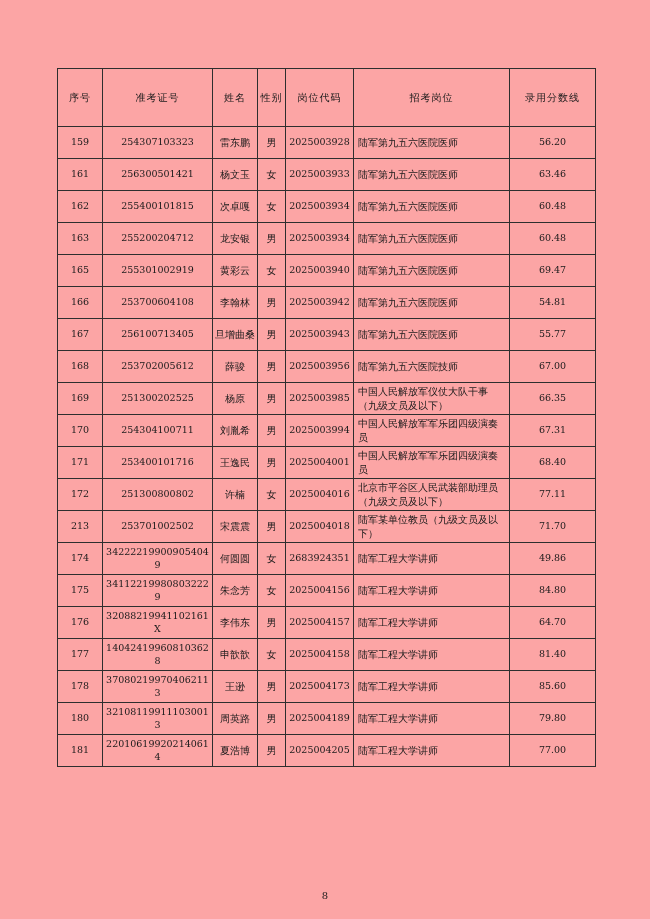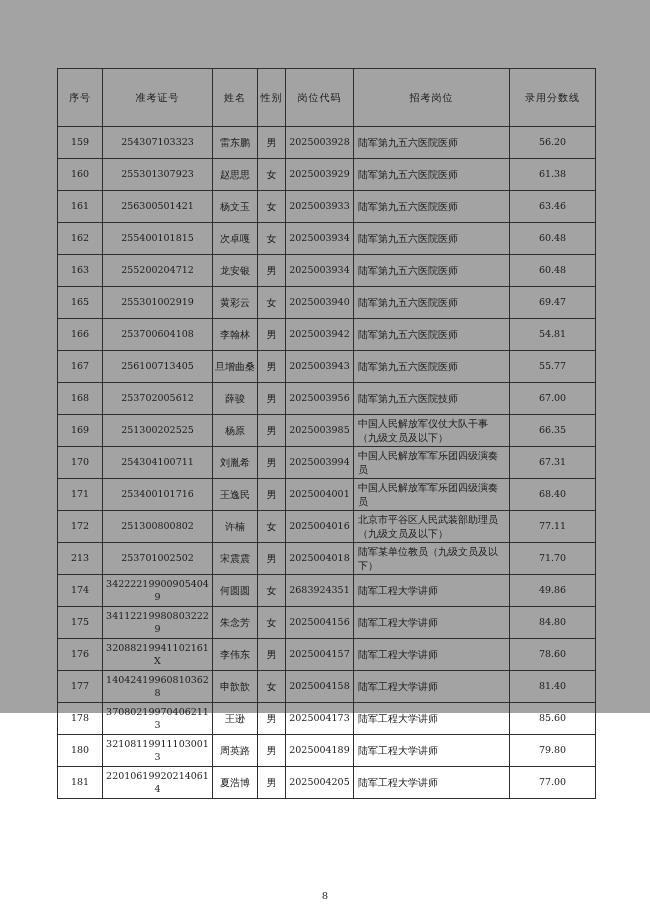--- a/index.html
+++ b/index.html
@@ -10,22 +10,22 @@
   body {
     width: 650px;
     height: 919px;
     position: relative;
     font-family: "DejaVu Serif", "Liberation Serif", serif;
     color: #1a1a1a;
   }
   .sheet {
     position: absolute;
     left: 0; top: 0;
-    width: 650px; height: 713px;
-    background: #a3a3a3;
+    width: 650px; height: 919px;
+    background: #fca5a5;
     text-decoration: underline;
   }
   table.score-table {
     position: absolute;
     left: 57px;
     top: 68px;
     width: 538px;
     border-collapse: collapse;
     table-layout: fixed;
     font-size: 10px;
@@ -102,29 +102,20 @@
         <tr>
           <td class="col-seq">159</td>
           <td class="col-ticket">254307103323</td>
           <td class="col-name">雷东鹏</td>
           <td class="col-gender">男</td>
           <td class="col-code">2025003928</td>
           <td class="col-position">陆军第九五六医院医师</td>
           <td class="col-score">56.20</td>
         </tr>
         <tr>
-          <td class="col-seq">160</td>
-          <td class="col-ticket">255301307923</td>
-          <td class="col-name">赵思思</td>
-          <td class="col-gender">女</td>
-          <td class="col-code">2025003929</td>
-          <td class="col-position">陆军第九五六医院医师</td>
-          <td class="col-score">61.38</td>
-        </tr>
-        <tr>
           <td class="col-seq">161</td>
           <td class="col-ticket">256300501421</td>
           <td class="col-name">杨文玉</td>
           <td class="col-gender">女</td>
           <td class="col-code">2025003933</td>
           <td class="col-position">陆军第九五六医院医师</td>
           <td class="col-score">63.46</td>
         </tr>
         <tr>
           <td class="col-seq">162</td>
@@ -243,21 +234,21 @@
           <td class="col-position">陆军工程大学讲师</td>
           <td class="col-score">84.80</td>
         </tr>
         <tr>
           <td class="col-seq">176</td>
           <td class="col-ticket">32088219941102161X</td>
           <td class="col-name">李伟东</td>
           <td class="col-gender">男</td>
           <td class="col-code">2025004157</td>
           <td class="col-position">陆军工程大学讲师</td>
-          <td class="col-score">78.60</td>
+          <td class="col-score">64.70</td>
         </tr>
         <tr>
           <td class="col-seq">177</td>
           <td class="col-ticket">140424199608103628</td>
           <td class="col-name">申歆歆</td>
           <td class="col-gender">女</td>
           <td class="col-code">2025004158</td>
           <td class="col-position">陆军工程大学讲师</td>
           <td class="col-score">81.40</td>
         </tr>

